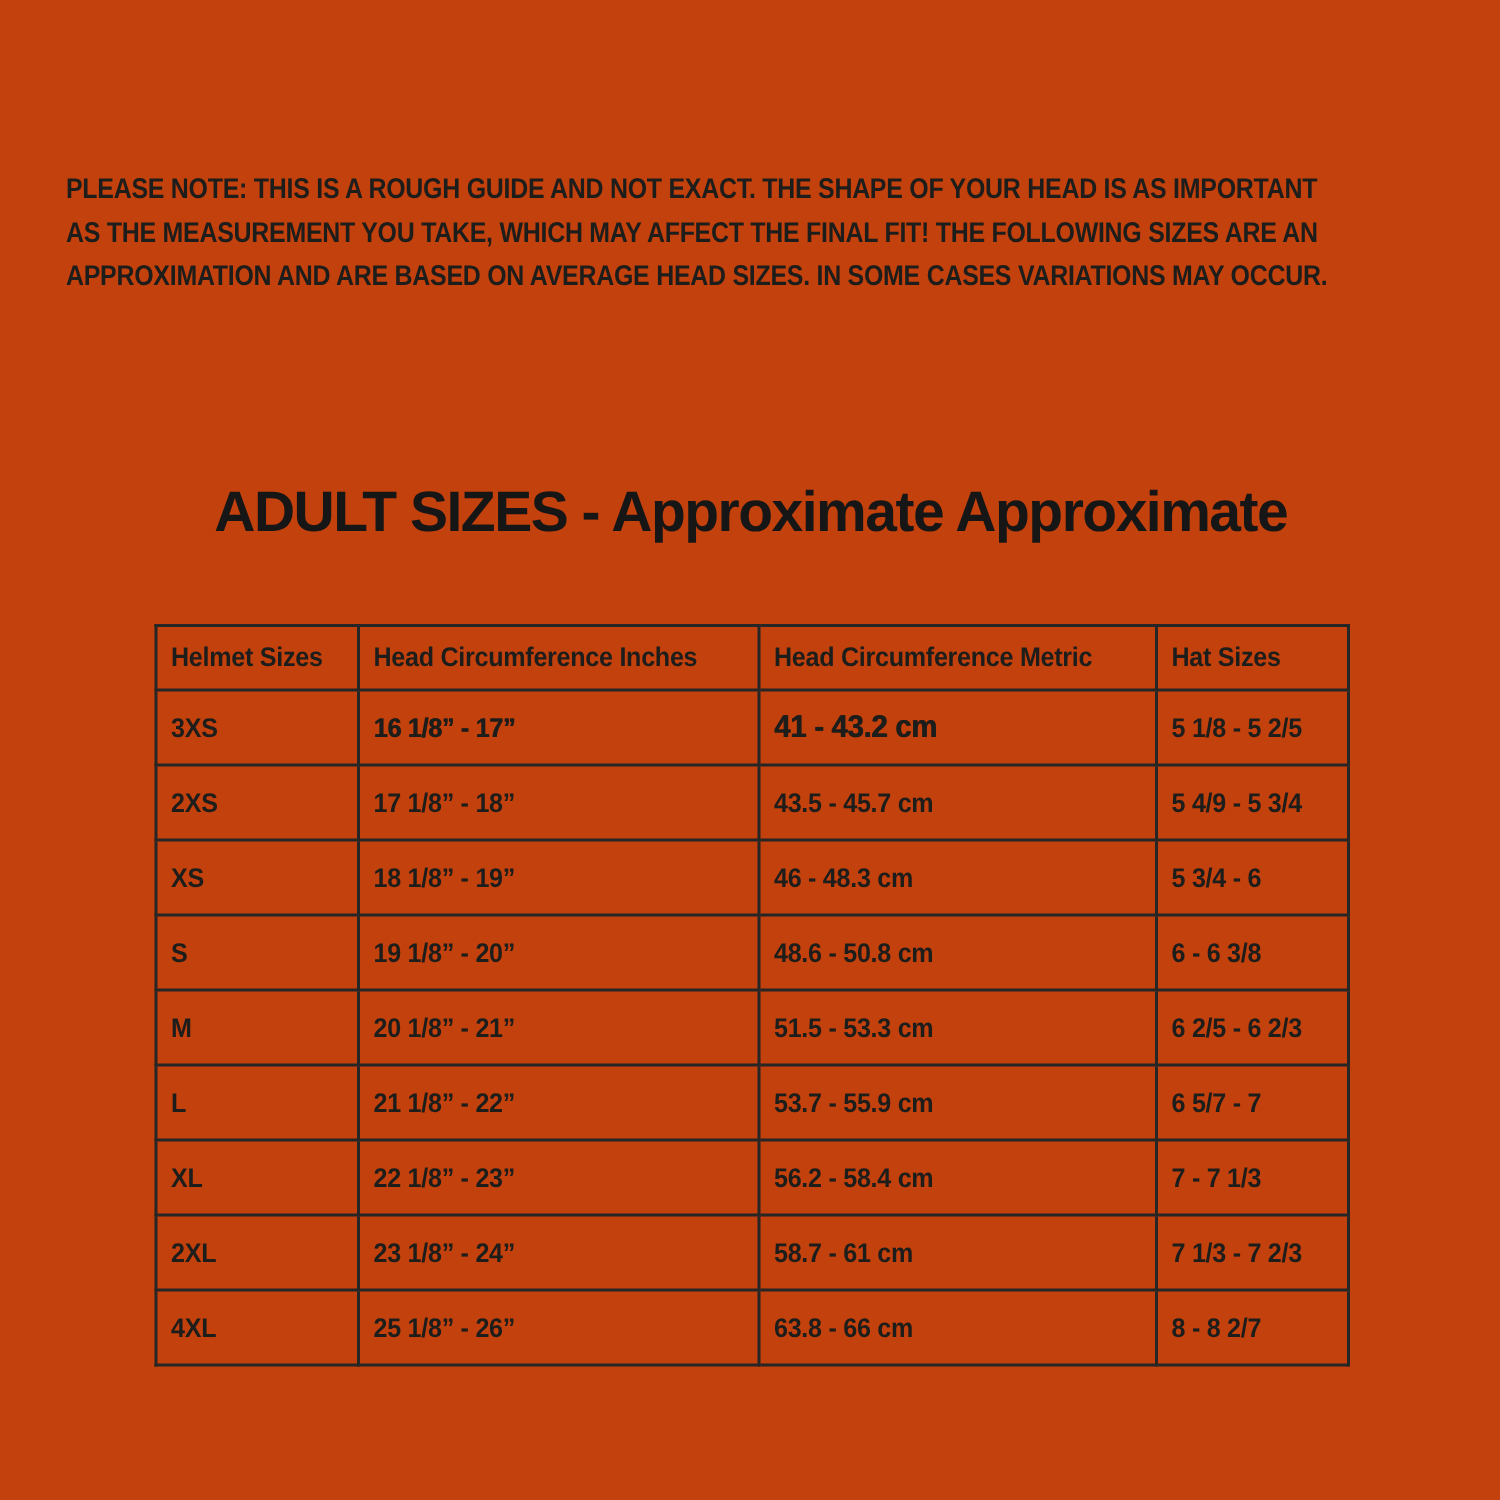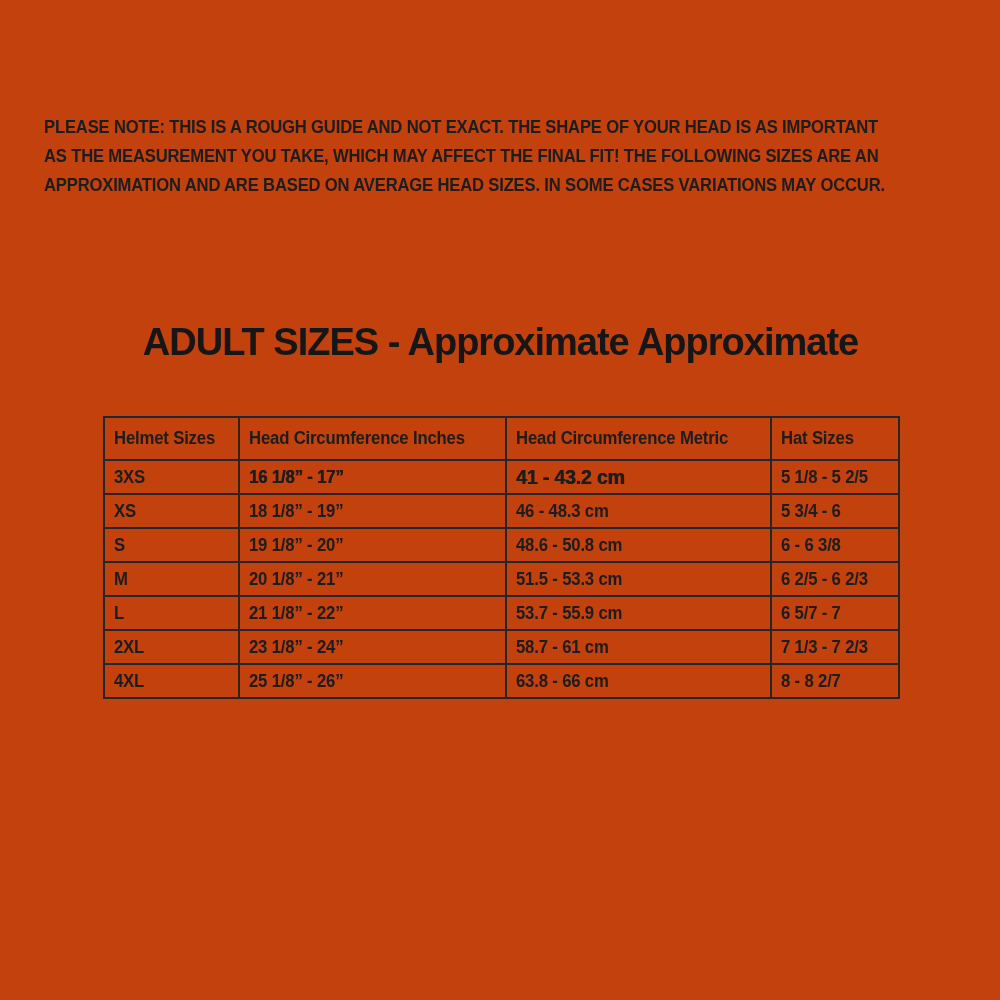--- a/index.html
+++ b/index.html
@@ -50,21 +50,21 @@
   }
   .size-table col.c1 { width: 135px; }
   .size-table col.c2 { width: 267px; }
   .size-table col.c3 { width: 265px; }
   .size-table col.c4 { width: 128px; }
   .size-table th, .size-table td {
     border: 2px solid #262626;
     text-align: left;
     vertical-align: middle;
     padding: 0 4px 0 9px;
-    height: 34px;
+    height: 50px;
     overflow: hidden;
   }
   .size-table thead th { height: 43px; }
   .cell-text {
     display: inline-block;
     font-size: 18px;
     font-weight: 700;
     letter-spacing: -0.2px;
     white-space: nowrap;
     transform: scaleX(0.93);
@@ -106,20 +106,26 @@
         </tr>
       </thead>
       <tbody>
         <tr>
           <td><span class="cell-text">3XS</span></td>
           <td><span class="cell-text emph">16 1/8” - 17”</span></td>
           <td><span class="cell-text emph-big">41 - 43.2 cm</span></td>
           <td><span class="cell-text">5 1/8 - 5 2/5</span></td>
         </tr>
         <tr>
+          <td><span class="cell-text">2XS</span></td>
+          <td><span class="cell-text">17 1/8” - 18”</span></td>
+          <td><span class="cell-text">43.5 - 45.7 cm</span></td>
+          <td><span class="cell-text">5 4/9 - 5 3/4</span></td>
+        </tr>
+        <tr>
           <td><span class="cell-text">XS</span></td>
           <td><span class="cell-text">18 1/8” - 19”</span></td>
           <td><span class="cell-text">46 - 48.3 cm</span></td>
           <td><span class="cell-text">5 3/4 - 6</span></td>
         </tr>
         <tr>
           <td><span class="cell-text">S</span></td>
           <td><span class="cell-text">19 1/8” - 20”</span></td>
           <td><span class="cell-text">48.6 - 50.8 cm</span></td>
           <td><span class="cell-text">6 - 6 3/8</span></td>
@@ -130,20 +136,26 @@
           <td><span class="cell-text">51.5 - 53.3 cm</span></td>
           <td><span class="cell-text">6 2/5 - 6 2/3</span></td>
         </tr>
         <tr>
           <td><span class="cell-text">L</span></td>
           <td><span class="cell-text">21 1/8” - 22”</span></td>
           <td><span class="cell-text">53.7 - 55.9 cm</span></td>
           <td><span class="cell-text">6 5/7 - 7</span></td>
         </tr>
         <tr>
+          <td><span class="cell-text">XL</span></td>
+          <td><span class="cell-text">22 1/8” - 23”</span></td>
+          <td><span class="cell-text">56.2 - 58.4 cm</span></td>
+          <td><span class="cell-text">7 - 7 1/3</span></td>
+        </tr>
+        <tr>
           <td><span class="cell-text">2XL</span></td>
           <td><span class="cell-text">23 1/8” - 24”</span></td>
           <td><span class="cell-text">58.7 - 61 cm</span></td>
           <td><span class="cell-text">7 1/3 - 7 2/3</span></td>
         </tr>
         <tr>
           <td><span class="cell-text">4XL</span></td>
           <td><span class="cell-text">25 1/8” - 26”</span></td>
           <td><span class="cell-text">63.8 - 66 cm</span></td>
           <td><span class="cell-text">8 - 8 2/7</span></td>

